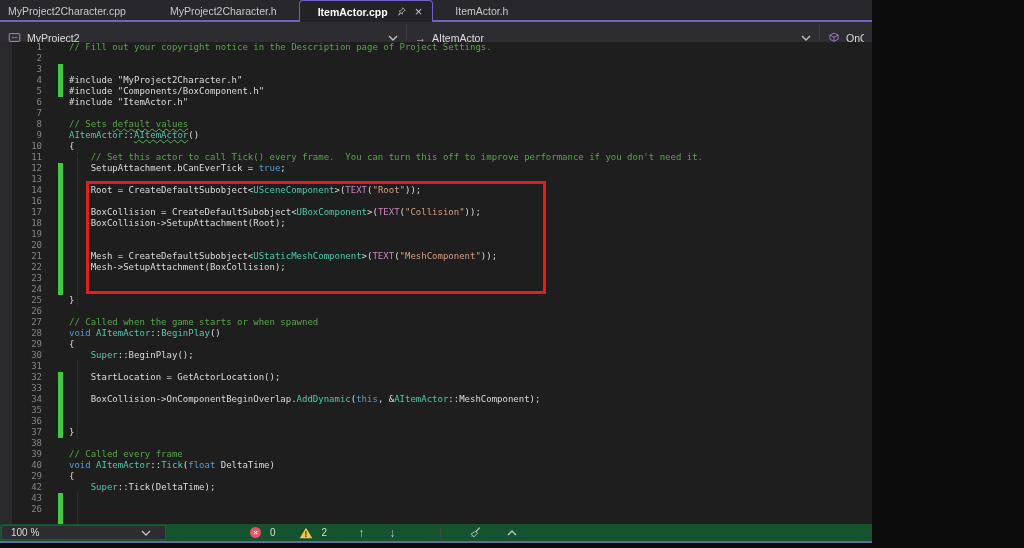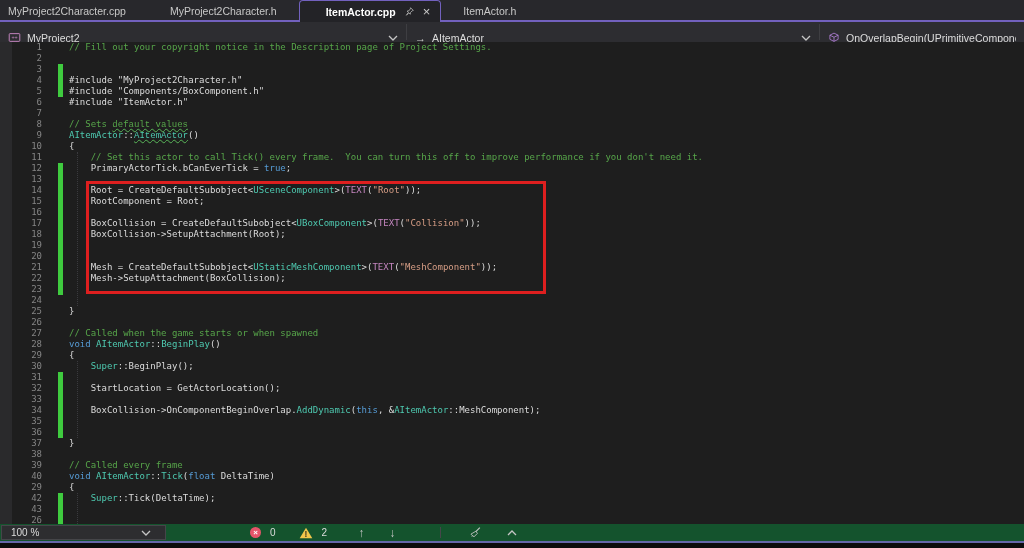--- a/index.html
+++ b/index.html
@@ -1,26 +1,26 @@
 <!DOCTYPE html>
 <html><head>
 <meta charset="utf-8">
 <style>
   * { margin:0; padding:0; box-sizing:border-box; }
   html,body { width:1024px; height:548px; overflow:hidden; background:#0c0c0c;
               font-family:"Liberation Sans", sans-serif; }
-  .app { width:1024px; height:548px; display:flex; flex-direction:column; background:#1e1e1e; }
+  .app { width:872px; height:548px; display:flex; flex-direction:column; background:#1e1e1e; }
 
   
   .tabstrip { position:relative; height:22px; background:#28282c; display:flex; align-items:stretch; flex:0 0 22px; }
   .tabstrip::after { content:""; position:absolute; left:0; right:0; bottom:0; height:2px; background:#7261be; z-index:2; }
   .tab { display:flex; align-items:center; padding:0 22px; font-size:10.5px; color:#c8c8c8; cursor:default; white-space:nowrap; }
   .tab:first-child { padding-left:8px; }
   .tab.active { position:relative; z-index:3; background:#232327; color:#ffffff; font-weight:bold;
-                border:1px solid #7261be; border-bottom:none; border-radius:4px 4px 0 0; padding:0 10px 0 26px; gap:8px;justify-content:center; }
+                border:1px solid #7261be; border-bottom:none; border-radius:4px 4px 0 0; padding:0 10px 0 18px; gap:8px;justify-content:center; }
   .tab.active .tab-icon { display:inline-flex; align-items:center; }
   .close-x { font-size:13px; font-weight:normal; color:#cccccc; line-height:1; }
 
   
   .navbar { height:20px; background:#2d2d31; display:flex; align-items:stretch; flex:0 0 20px; font-size:10.5px; color:#dcdcdc; }
   .nav-section { display:flex; align-items:center; gap:6px; padding:16px 8px; }
   .nav-section.s1 { width:406px; }
   .nav-section.s2 { width:412px; }
   .nav-section.s3 { flex:1; overflow:hidden; }
   .nav-sep { width:1px; background:#3e3e42; margin:2px 0; }
@@ -33,21 +33,21 @@
   .gutter-strip { position:absolute; left:0; top:0; width:12px; height:100%; background:#2a2a2c; }
   .row { position:relative; height:11px; font:9px "DejaVu Sans Mono", monospace; line-height:11px; white-space:pre; }
   .ln { display:inline-block; width:42px; text-align:right; color:#858585; }
   .codetext { position:absolute; left:69px; top:0; }
   .c-plain  { color:#dcdcdc; }
   .c-comment{ color:#57a64a; }
   .c-kw     { color:#569cd6; }
   .c-type   { color:#4ec9b0; }
   .c-macro  { color:#c586c0; }
   .c-str    { color:#d69d85; }
-  .c-sq     { text-decoration:underline wavy #58b458 1px; text-underline-offset:1px;font-family:Liberation Mono, monospace; }
+  .c-sq     { text-decoration:underline wavy #58b458 1px; text-underline-offset:1px; }
   .git-bar  { position:absolute; left:58px; width:5px; background:#3fcb3f; }
   .guide    { position:absolute; left:77px; width:0; border-left:1px dotted #3a3a3e; }
   .annotation-box { position:absolute; border:3px solid #de1f1f; background:transparent; }
 
   
   .statusbar { height:17px; flex:0 0 17px; background:#14532d; display:flex; align-items:center; font-size:10px; color:#dcdcdc; }
   .zoom-box { margin-left:1px; width:165px; height:15px; border:1px solid #454549; background:#2d2d30;
               display:flex; align-items:center; }
   .zoom-box span.zval { margin-left:9px; }
   .zoom-box .chev { margin-left:auto; margin-right:14px; display:inline-flex; }
@@ -136,24 +136,23 @@
         <div class="row"><span class="ln">2</span><span class="codetext"></span></div>
         <div class="row"><span class="ln">3</span><span class="codetext"></span></div>
         <div class="row"><span class="ln">4</span><span class="codetext"><span class="c-plain">#include "MyProject2Character.h"</span></span></div>
         <div class="row"><span class="ln">5</span><span class="codetext"><span class="c-plain">#include "Components/BoxComponent.h"</span></span></div>
         <div class="row"><span class="ln">6</span><span class="codetext"><span class="c-plain">#include "ItemActor.h"</span></span></div>
         <div class="row"><span class="ln">7</span><span class="codetext"></span></div>
         <div class="row"><span class="ln">8</span><span class="codetext"><span class="c-comment">// Sets </span><span class="c-comment c-sq">default values</span></span></div>
         <div class="row"><span class="ln">9</span><span class="codetext"><span class="c-type">AItemActor</span><span class="c-plain">::</span><span class="c-type c-sq">AItemActor</span><span class="c-plain">()</span></span></div>
         <div class="row"><span class="ln">10</span><span class="codetext"><span class="c-plain">{</span></span></div>
         <div class="row"><span class="ln">11</span><span class="codetext"><span class="c-plain">    </span><span class="c-comment">// Set this actor to call Tick() every frame.  You can turn this off to improve performance if you don't need it.</span></span></div>
-        <div class="row"><span class="ln">12</span><span class="codetext"><span class="c-plain">    PrimaryActorTick.bCanEverTick = </span><span class="c-kw">true</span><span class="c-plain">;</span></span></div>
+        <div class="row"><span class="ln">12</span><span class="codetext"><span class="c-plain">    SetupAttachment.bCanEverTick = </span><span class="c-kw">true</span><span class="c-plain">;</span></span></div>
         <div class="row"><span class="ln">13</span><span class="codetext"></span></div>
         <div class="row"><span class="ln">14</span><span class="codetext"><span class="c-plain">    Root = CreateDefaultSubobject&lt;</span><span class="c-type">USceneComponent</span><span class="c-plain">&gt;(</span><span class="c-macro">TEXT</span><span class="c-plain">(</span><span class="c-str">"Root"</span><span class="c-plain">));</span></span></div>
-        <div class="row"><span class="ln">15</span><span class="codetext"><span class="c-plain">    RootComponent = Root;</span></span></div>
         <div class="row"><span class="ln">16</span><span class="codetext"></span></div>
         <div class="row"><span class="ln">17</span><span class="codetext"><span class="c-plain">    BoxCollision = CreateDefaultSubobject&lt;</span><span class="c-type">UBoxComponent</span><span class="c-plain">&gt;(</span><span class="c-macro">TEXT</span><span class="c-plain">(</span><span class="c-str">"Collision"</span><span class="c-plain">));</span></span></div>
         <div class="row"><span class="ln">18</span><span class="codetext"><span class="c-plain">    BoxCollision-&gt;SetupAttachment(Root);</span></span></div>
         <div class="row"><span class="ln">19</span><span class="codetext"></span></div>
         <div class="row"><span class="ln">20</span><span class="codetext"></span></div>
         <div class="row"><span class="ln">21</span><span class="codetext"><span class="c-plain">    Mesh = CreateDefaultSubobject&lt;</span><span class="c-type">UStaticMeshComponent</span><span class="c-plain">&gt;(</span><span class="c-macro">TEXT</span><span class="c-plain">(</span><span class="c-str">"MeshComponent"</span><span class="c-plain">));</span></span></div>
         <div class="row"><span class="ln">22</span><span class="codetext"><span class="c-plain">    Mesh-&gt;SetupAttachment(BoxCollision);</span></span></div>
         <div class="row"><span class="ln">23</span><span class="codetext"></span></div>
         <div class="row"><span class="ln">24</span><span class="codetext"></span></div>
         <div class="row"><span class="ln">25</span><span class="codetext"><span class="c-plain">}</span></span></div>

